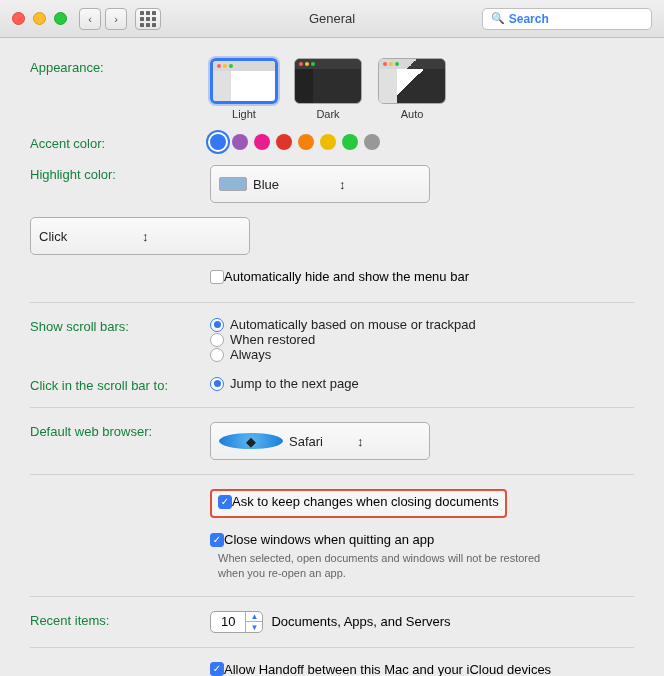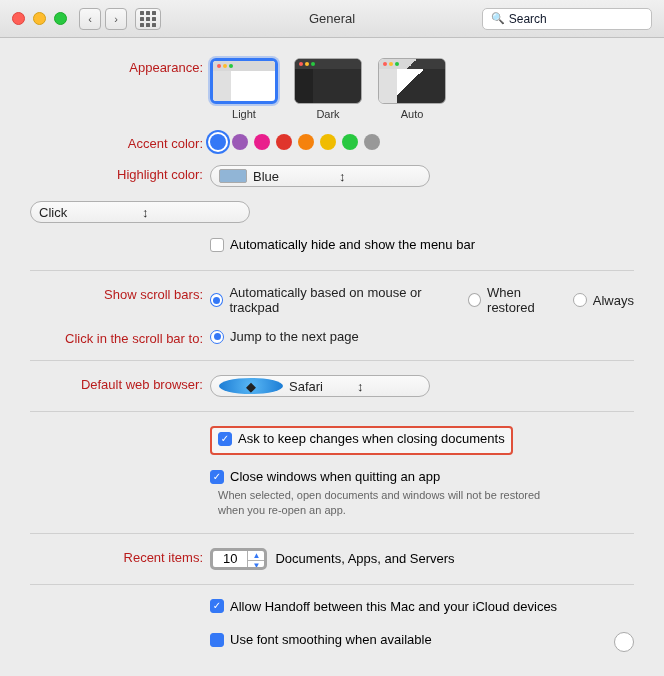--- a/index.html
+++ b/index.html
@@ -85,44 +85,45 @@
       width: 170px;
       height: 22px;
     }
     .search-icon-char {
       color: #aaa;
       font-size: 11px;
       margin-right: 4px;
     }
     .search-input-fake {
       font-size: 12px;
-      color: #0f172a;
+      color: #3b82f6;
+      font-weight: bold;
     }
 
     
     .content {
       padding: 20px 30px 20px 30px;
       background: #ececec;
       height: calc(676px - 38px);
       overflow-y: auto;
     }
 
     .setting-row {
       display: flex;
       align-items: flex-start;
       margin-bottom: 14px;
     }
 
     .setting-label {
-      text-align: right;
+      text-align: left;
       width: 180px;
       min-width: 180px;
-      padding-right: 7px;
+      padding-right: 14px;
       padding-top: 2px;
-      color: #b91c1c;
+      color: #15803d;
       font-size: 13px;
     }
 
     .setting-control {
       flex: 1;
       display: flex;
       align-items: center;
       flex-wrap: wrap;
     }
 
@@ -189,43 +190,43 @@
     .accent-dot.selected {
       box-shadow: 0 0 0 2px #fff, 0 0 0 4px #3478f6;
     }
 
     
     .mac-dropdown {
       display: flex;
       align-items: center;
       background: linear-gradient(to bottom, #fafafa, #efefef);
       border: 1px solid #b0b0b0;
-      border-radius: 11px;
+      border-radius: 5px;
       padding: 2px 8px;
       min-width: 200px;
-      height: 22px;
+      height: 38px;
       cursor: pointer;
       position: relative;
     }
     .mac-dropdown span { flex:1; font-size:13px; color:#222; }
     .dropdown-arrow {
       color: #3478f6;
       font-size: 14px;
       margin-left: 4px;
     }
     .highlight-swatch {
       width: 28px; height: 14px;
       background: #91b5d6;
       border: 1px solid #aaa;
       border-radius: 2px;
       margin-right: 6px;
     }
 
     
-    .radio-group { display: flex; flex-direction: row; gap: 5px; }
+    .radio-group { display: flex; flex-direction: column; }
     .radio-option {
       display: flex; align-items: center; gap: 6px; cursor: pointer;
     }
     .radio-circle {
       width: 14px; height: 14px;
       border-radius: 50%;
       border: 1.5px solid #aaa;
       background: #fff;
       display: flex; align-items: center; justify-content: center;
     }
@@ -235,21 +236,21 @@
     }
     .radio-inner {
       width: 7px; height: 7px;
       border-radius: 50%;
       background: #3478f6;
     }
     .radio-label { font-size: 13px; color: #222; }
 
     
     .checkbox-option {
-      display: flex; align-items: center; gap: 6px; cursor: pointer;
+      display: flex; align-items: center; cursor: pointer;
       margin-bottom: 4px;
     }
     .mac-checkbox {
       width: 14px; height: 14px;
       border: 1.5px solid #aaa;
       border-radius: 3px;
       background: #fff;
       display: flex; align-items: center; justify-content: center;
     }
     .mac-checkbox.checked {
@@ -273,21 +274,21 @@
       border-top: 1px solid #d0d0d0;
       margin: 10px 0 14px 0;
     }
 
     
     .recent-items-control {
       display: flex; align-items: center; gap: 8px;
     }
     .stepper-box {
       display: flex; align-items: center;
-      border: 3px solid #a3a3a3;
+      border: 1px solid #a3a3a3;
       border-radius: 5px;
       overflow: hidden;
       background: #fff;
       height: 22px;
     }
     .stepper-value {
       padding: 0 10px;
       font-size: 13px;
       border-right: 1px solid #b0b0b0;
       height: 100%;

